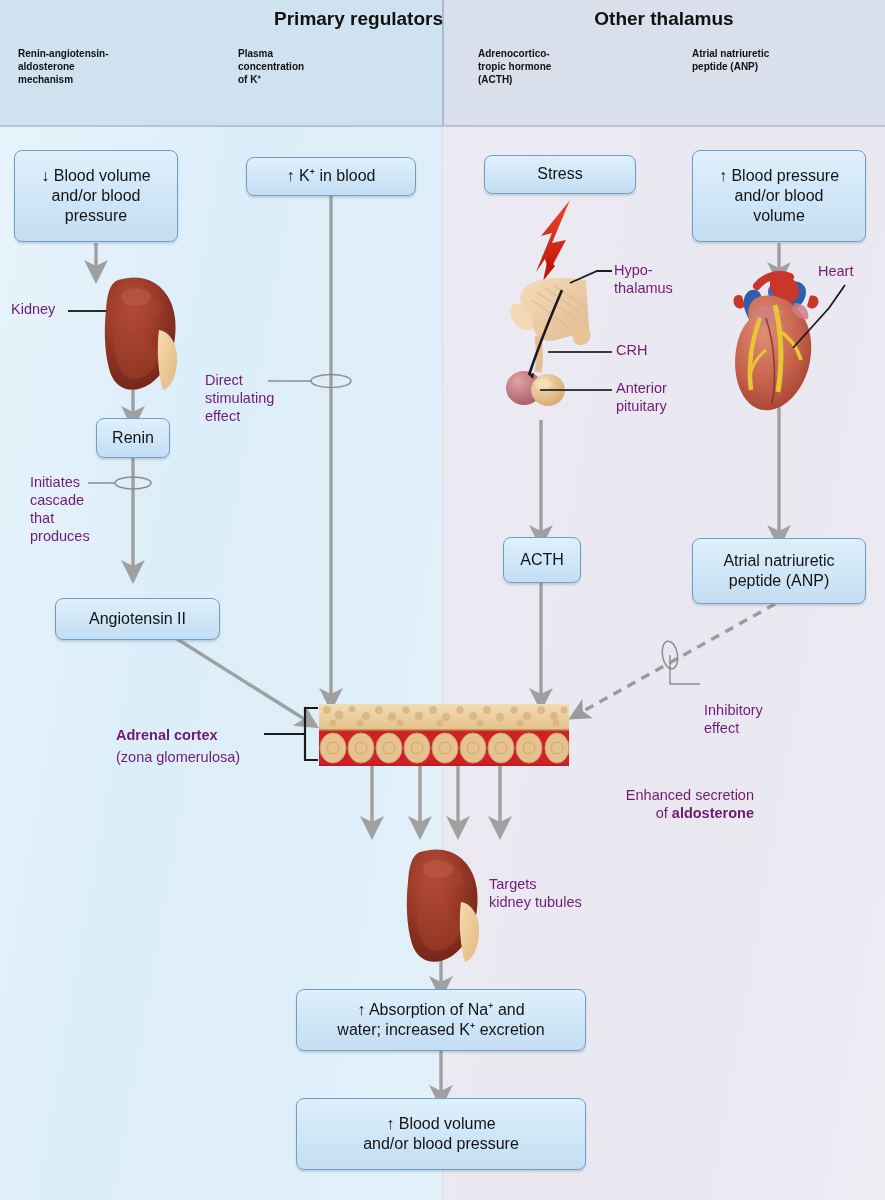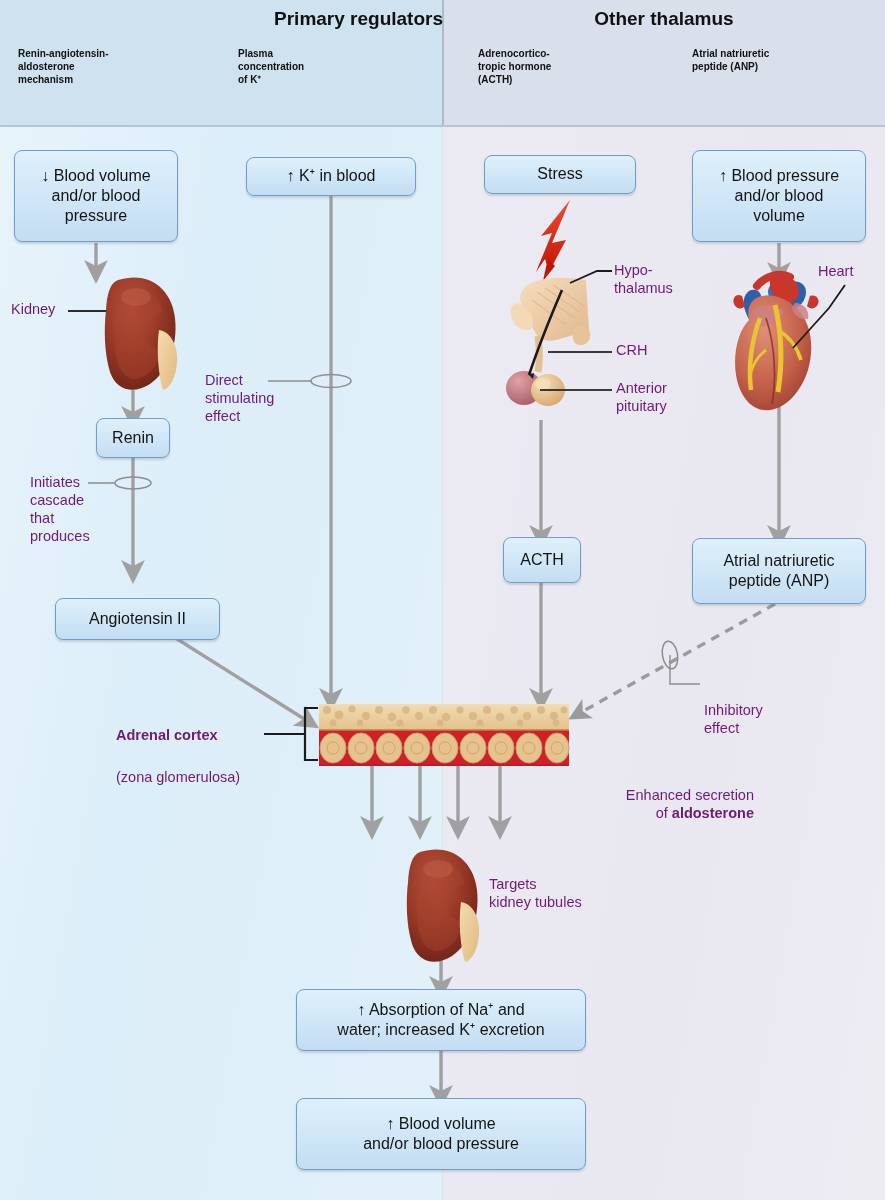--- a/index.html
+++ b/index.html
@@ -347,21 +347,21 @@
   <div class="lbl" style="left:616px;top:341px;">CRH</div>
 
   <div class="lbl" style="left:616px;top:379px;width:100px;">Anterior<br>pituitary</div>
 
   <div class="lbl" style="left:818px;top:262px;">Heart</div>
 
   <div class="lbl" style="left:704px;top:673px;width:110px;margin-top:28px;">Inhibitory<br>effect</div>
 
   <div class="lbl b" style="left:116px;top:726px;">Adrenal cortex</div>
 
-  <div class="lbl" style="left:116px;top:748px;margin-top:20px;">(zona glomerulosa)</div>
+  <div class="lbl" style="left:116px;top:748px;">(zona glomerulosa)</div>
 
   <div class="lbl" style="left:524px;top:786px;width:230px;text-align:right;">
     <span>Enhanced secretion</span><br>
     <span>of </span><b>aldosterone</b>
   </div>
 
   <div class="lbl" style="left:489px;top:875px;width:150px;">Targets<br>kidney tubules</div>
 
 </div>
 

